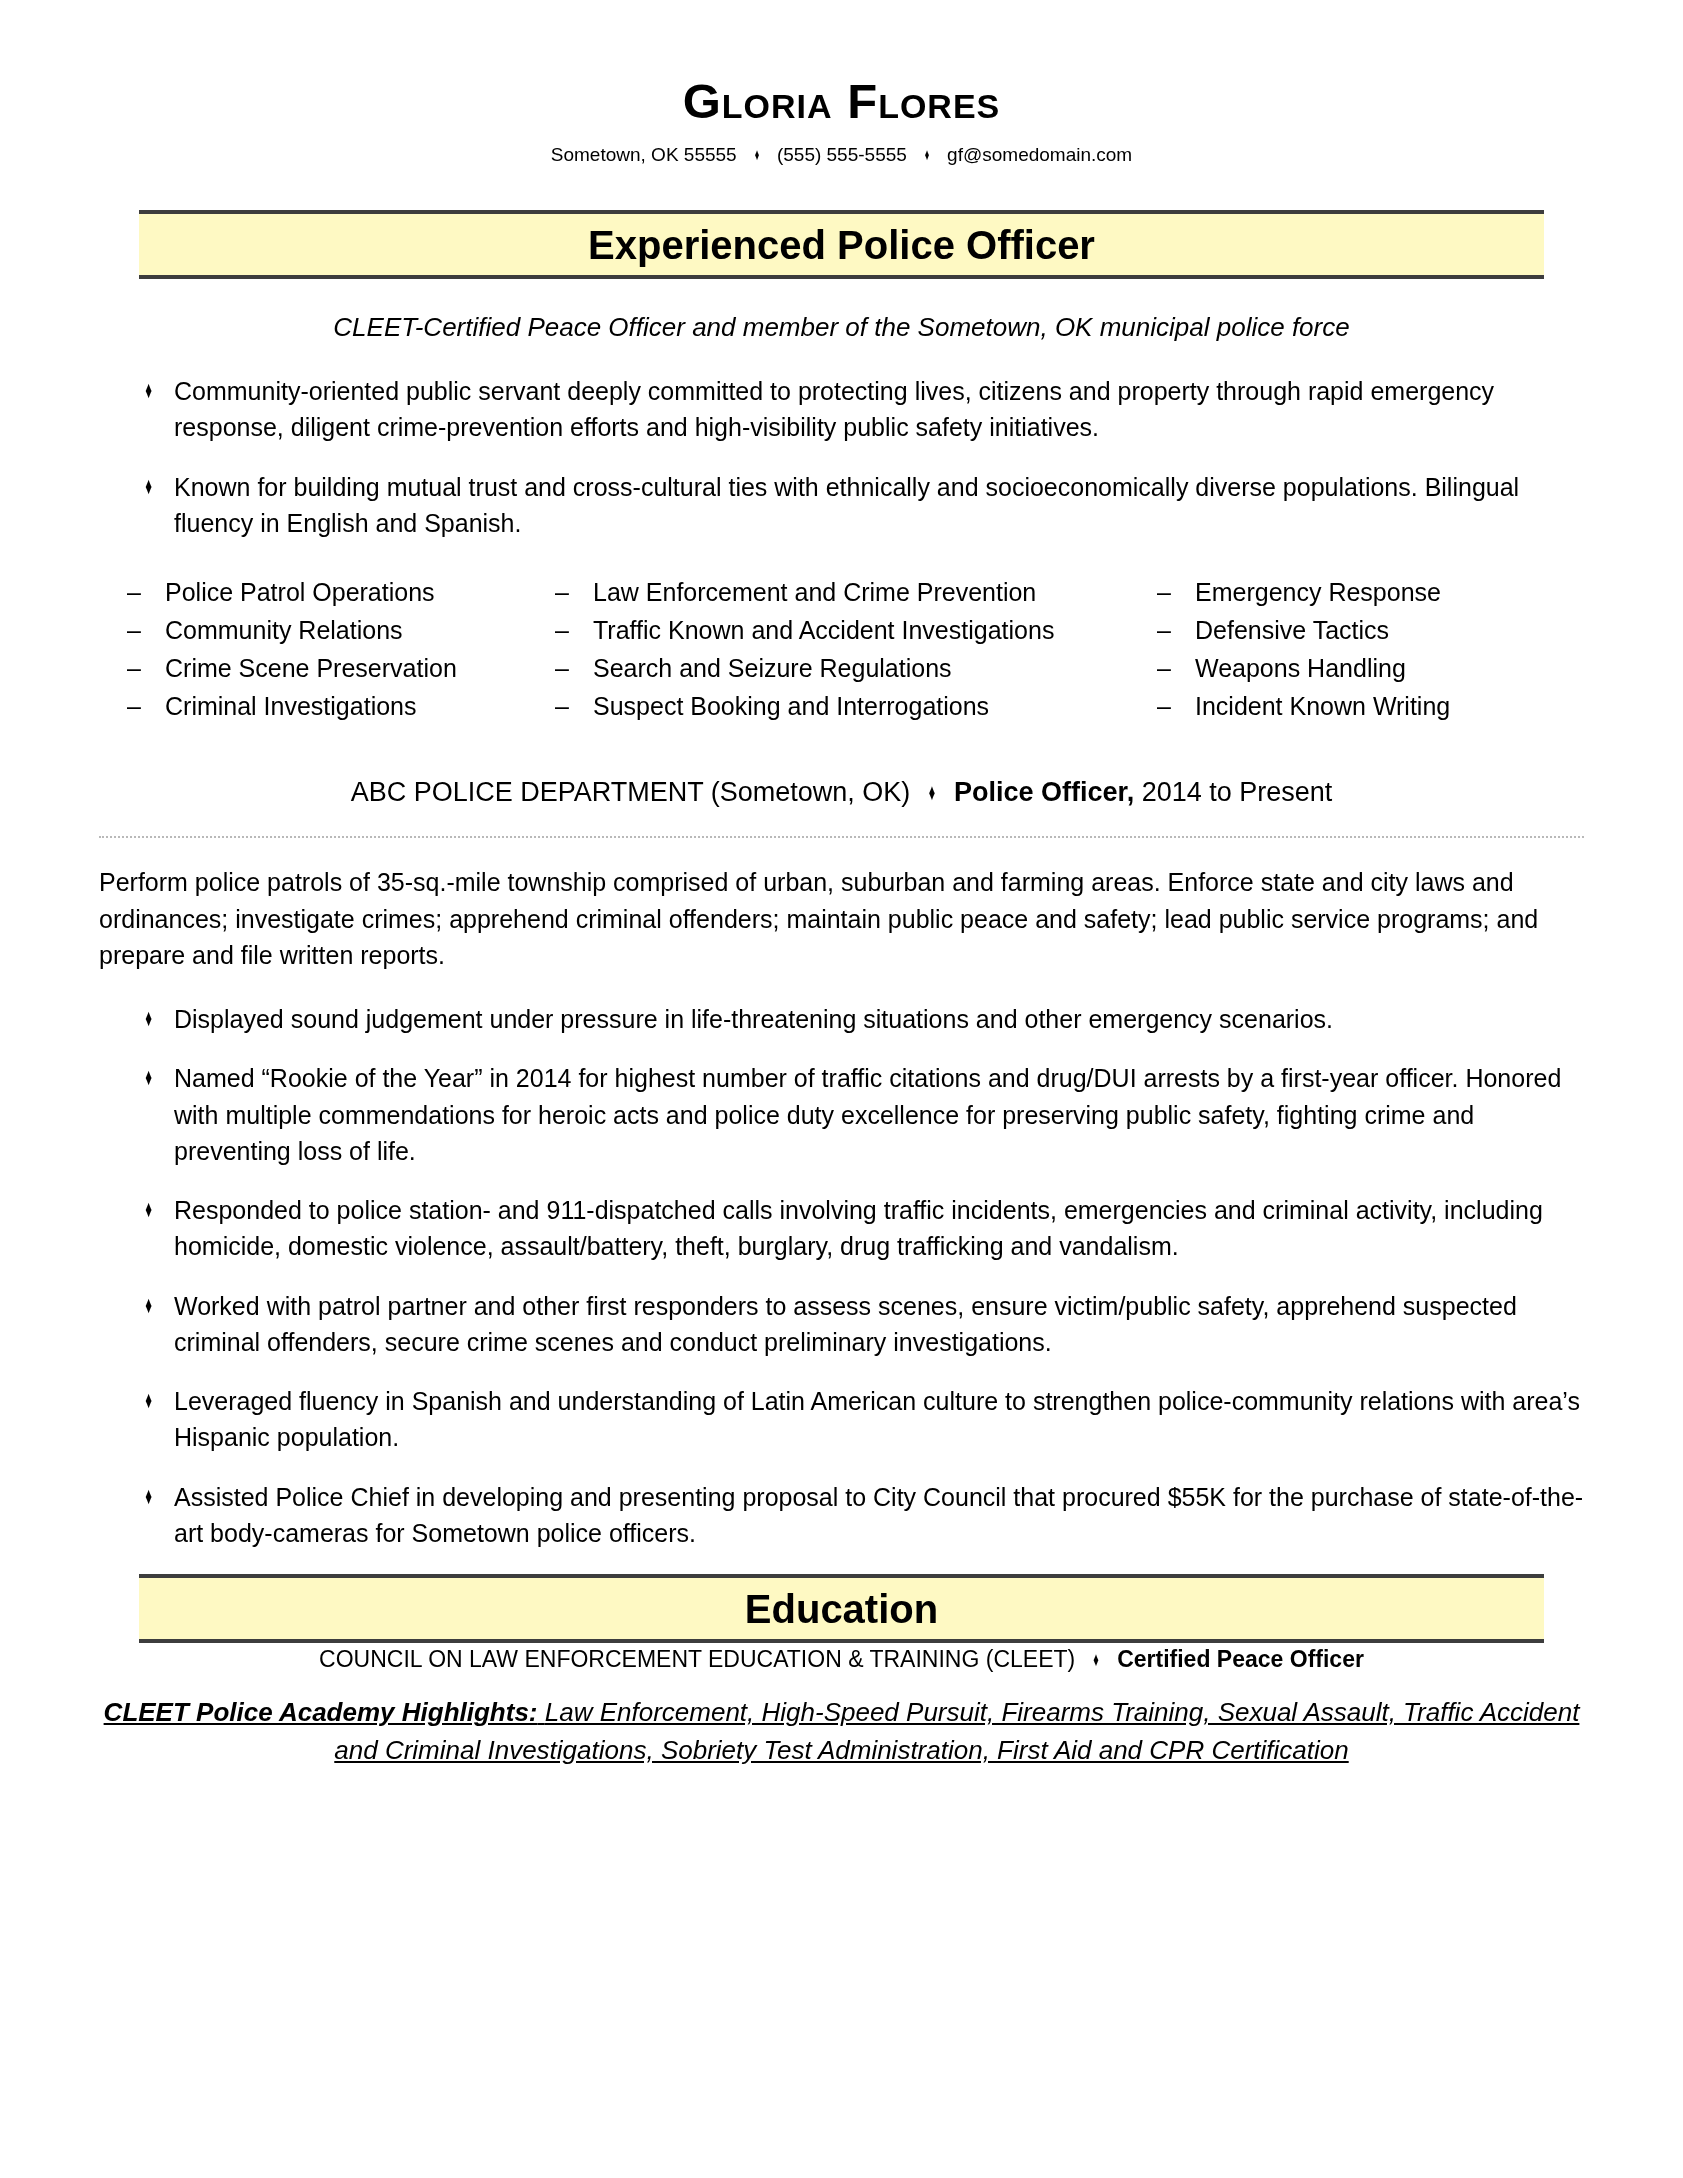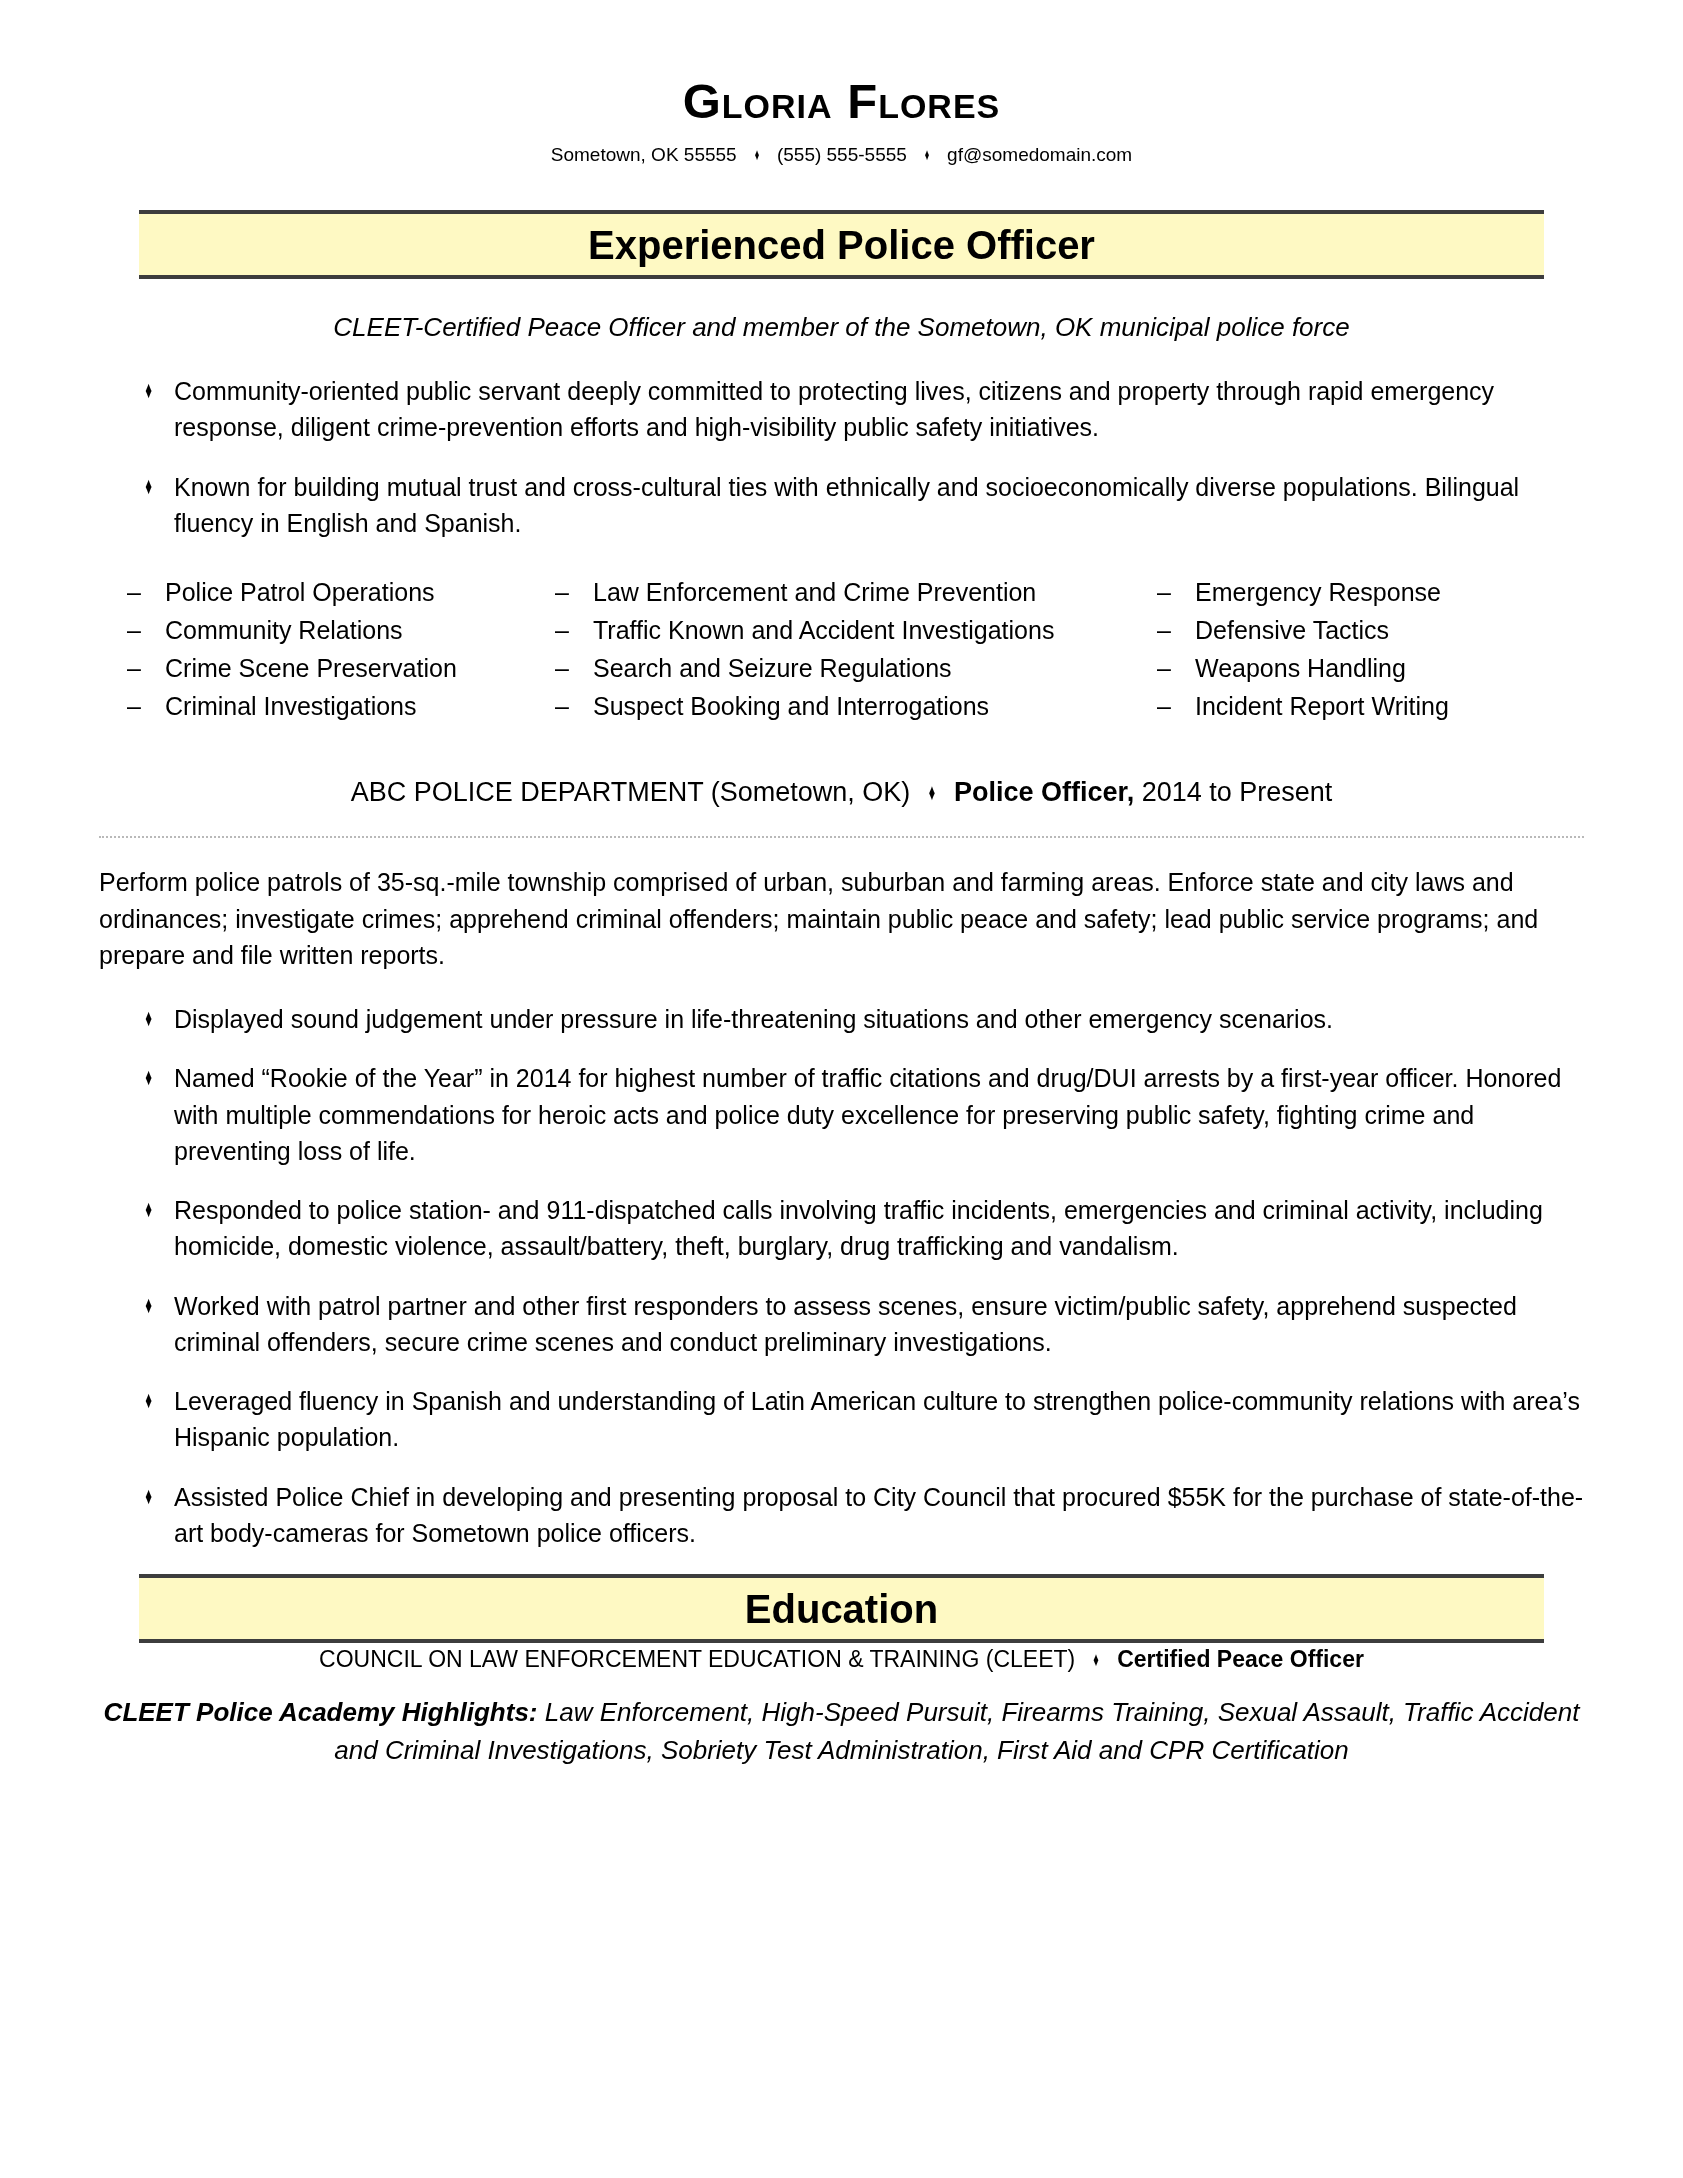--- a/index.html
+++ b/index.html
@@ -98,20 +98,21 @@
   .edu-line {
     text-align:center;
     font-size:23px;
     margin-bottom:8px;
   }
   .edu-highlights {
     text-align:center;
     font-size:26px;
     font-style:italic;
     margin:18px 0 28px 0;
+    text-decoration:underline;
   }
   .edu-highlights .hl-label { font-weight:bold; }
   .edu-line2 {
     text-align:center;
     font-size:29px;
     margin:35px 0 38px 0;
   }
   .bold { font-weight:bold; }
 </style>
 </head>
@@ -183,21 +184,21 @@
       <div class="skill">
           <span class="dash-cell">–</span>
           <span>Defensive Tactics</span>
         </div>
       <div class="skill">
           <span class="dash-cell">–</span>
           <span>Weapons Handling</span>
         </div>
       <div class="skill">
           <span class="dash-cell">–</span>
-          <span>Incident Report Writing</span>
+          <span>Incident Known Writing</span>
         </div>
     </div>
   </div>
 
   <p class="emp-line">
     <span>ABC POLICE DEPARTMENT (Sometown, OK)</span><span class="dia sep">♦</span><span class="bold">Police Officer,</span>
     <span>2014 to Present</span>
   </p>
   <hr class="dotted">
   <p class="job-summary">Perform police patrols of 35-sq.-mile township comprised of urban, suburban and farming areas. Enforce state and city laws and ordinances; investigate crimes; apprehend criminal offenders; maintain public peace and safety; lead public service programs; and prepare and file written reports.</p>

